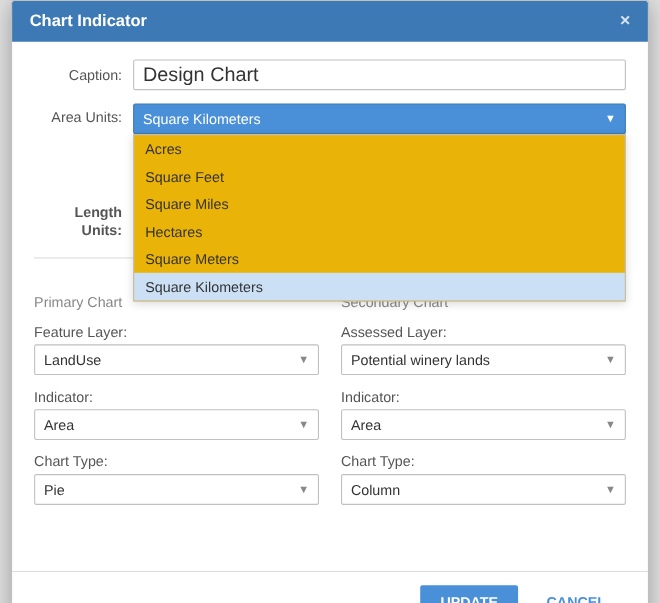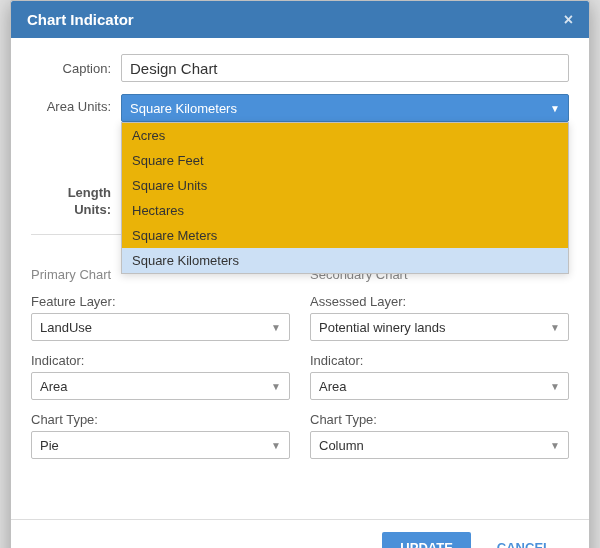--- a/index.html
+++ b/index.html
@@ -55,21 +55,21 @@
     }
     .form-label.multiline {
       line-height: 1.3;
     }
     .form-control {
       flex: 1;
       height: 28px;
       border: 1px solid #c0c0c0;
       border-radius: 2px;
       padding: 0 8px;
-      font-size: 15px;
+      font-size: 18px;
       color: #333;
       background: #fff;
       outline: none;
     }
     
     .dropdown-wrapper {
       position: relative;
       flex: 1;
     }
     .dropdown-selected {
@@ -202,21 +202,21 @@
     <div class="form-row" style="align-items: flex-start; position: relative;">
       <span class="form-label" style="padding-top: 5px;">Area Units:</span>
       <div class="dropdown-wrapper">
         <div class="dropdown-selected">
           <span>Square Kilometers</span>
           <span class="arrow">▼</span>
         </div>
         <div class="dropdown-list">
           <div class="dropdown-item">Acres</div>
           <div class="dropdown-item">Square Feet</div>
-          <div class="dropdown-item">Square Units</div>
+          <div class="dropdown-item">Square Miles</div>
           <div class="dropdown-item">Hectares</div>
           <div class="dropdown-item">Square Meters</div>
           <div class="dropdown-item selected">Square Kilometers</div>
         </div>
       </div>
     </div>
 
     <div class="form-row" style="margin-top: 60px;">
       <span class="form-label multiline" style="line-height: 1.3; font-weight: bold;">Length<br>Units:</span>
       <div class="dropdown-wrapper">

